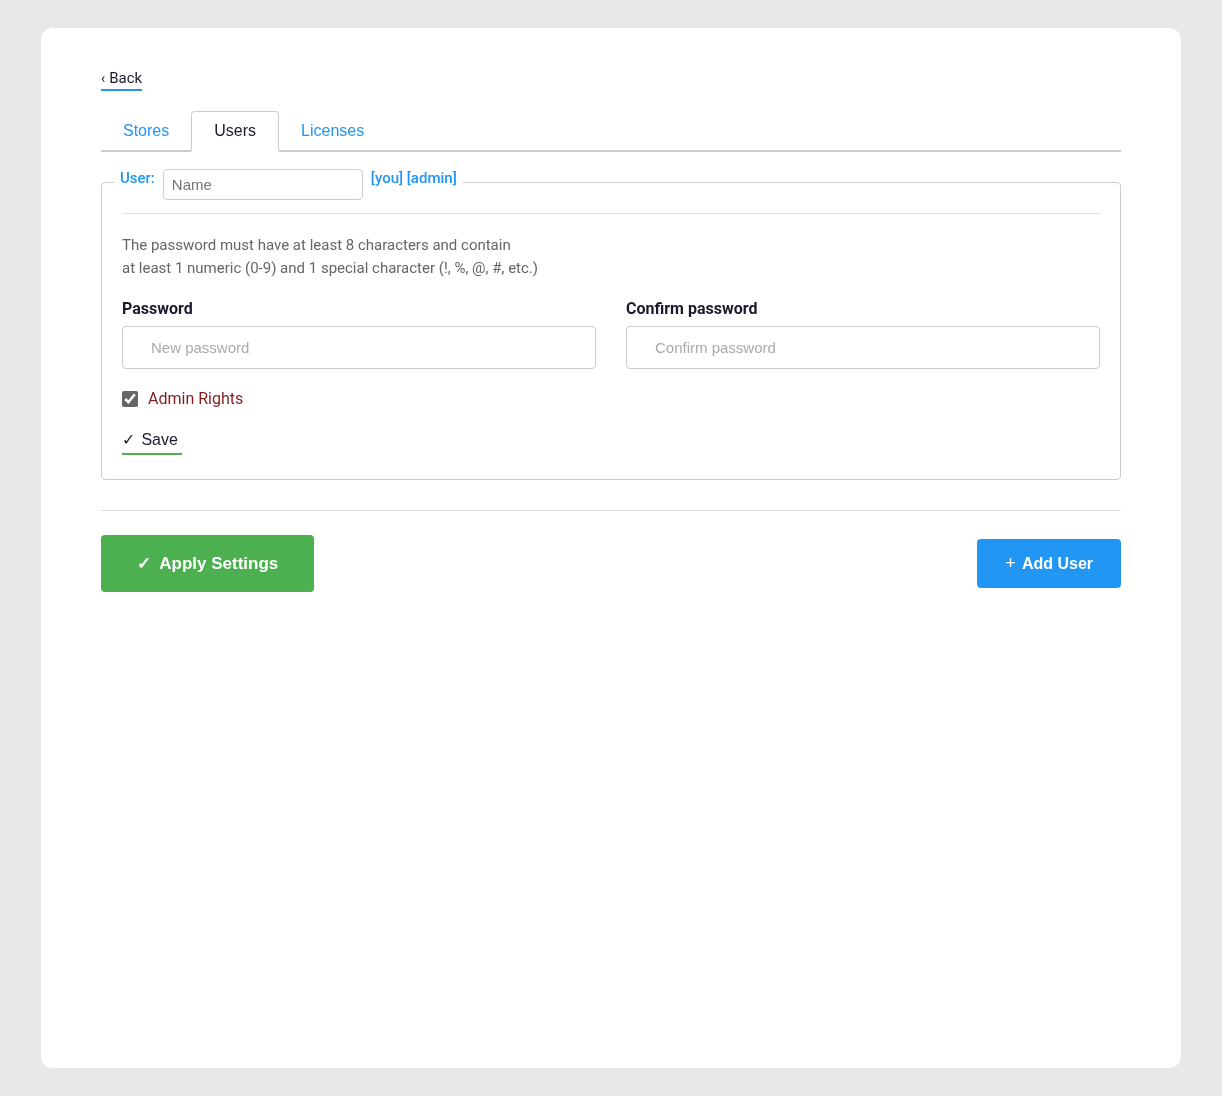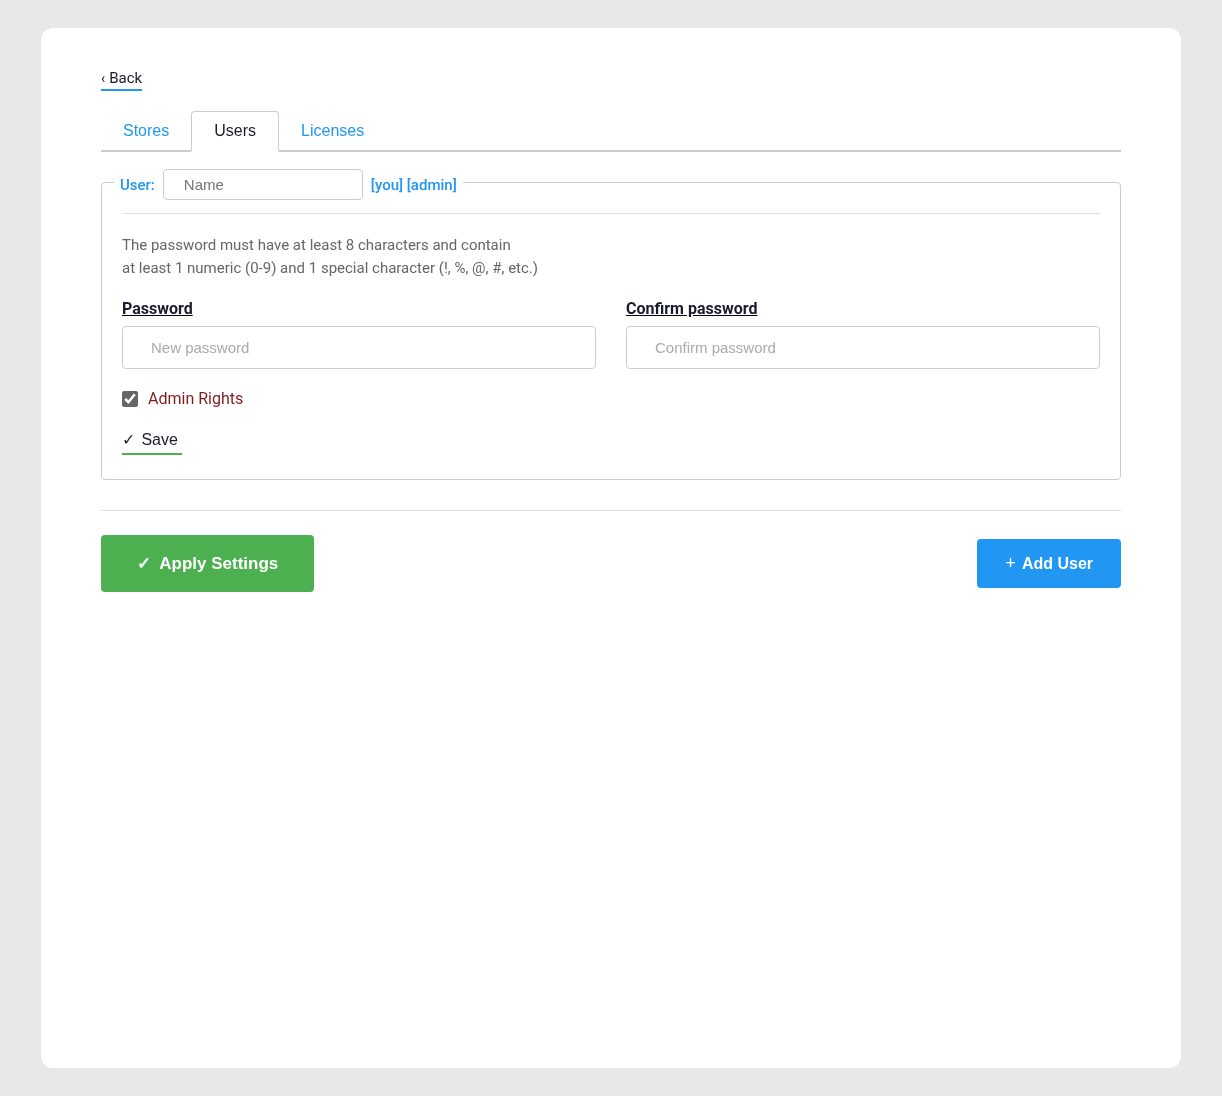--- a/index.html
+++ b/index.html
@@ -73,27 +73,27 @@
     .user-legend {
       position: absolute;
       top: -14px;
       left: 12px;
       background: #ffffff;
       padding: 0 6px;
       font-size: 15px;
       color: #2196f3;
       font-weight: 500;
       display: flex;
-      align-items: center;
+      align-items: flex-start;
       gap: 8px;
     }
     .user-name-input {
       border: 1px solid #cccccc;
       border-radius: 4px;
-      padding: 6px 20px;
+      padding: 6px 8px;
       font-size: 15px;
       width: 200px;
       outline: none;
     }
     .user-badges {
       color: #2196f3;
       font-size: 15px;
     }
     .user-content {
       margin-top: 30px;
@@ -106,21 +106,20 @@
     }
     .divider {
       border: none;
       border-top: 1px solid #e0e0e0;
       margin: 20px 0;
     }
     .password-row {
       display: flex;
       gap: 30px;
       margin-top: 20px;
-      text-decoration: underline;
     }
     .password-col {
       flex: 1;
     }
     .field-label {
       font-size: 16px;
       font-weight: 700;
       color: #1a1a2e;
       margin-bottom: 8px;
       display: block;

